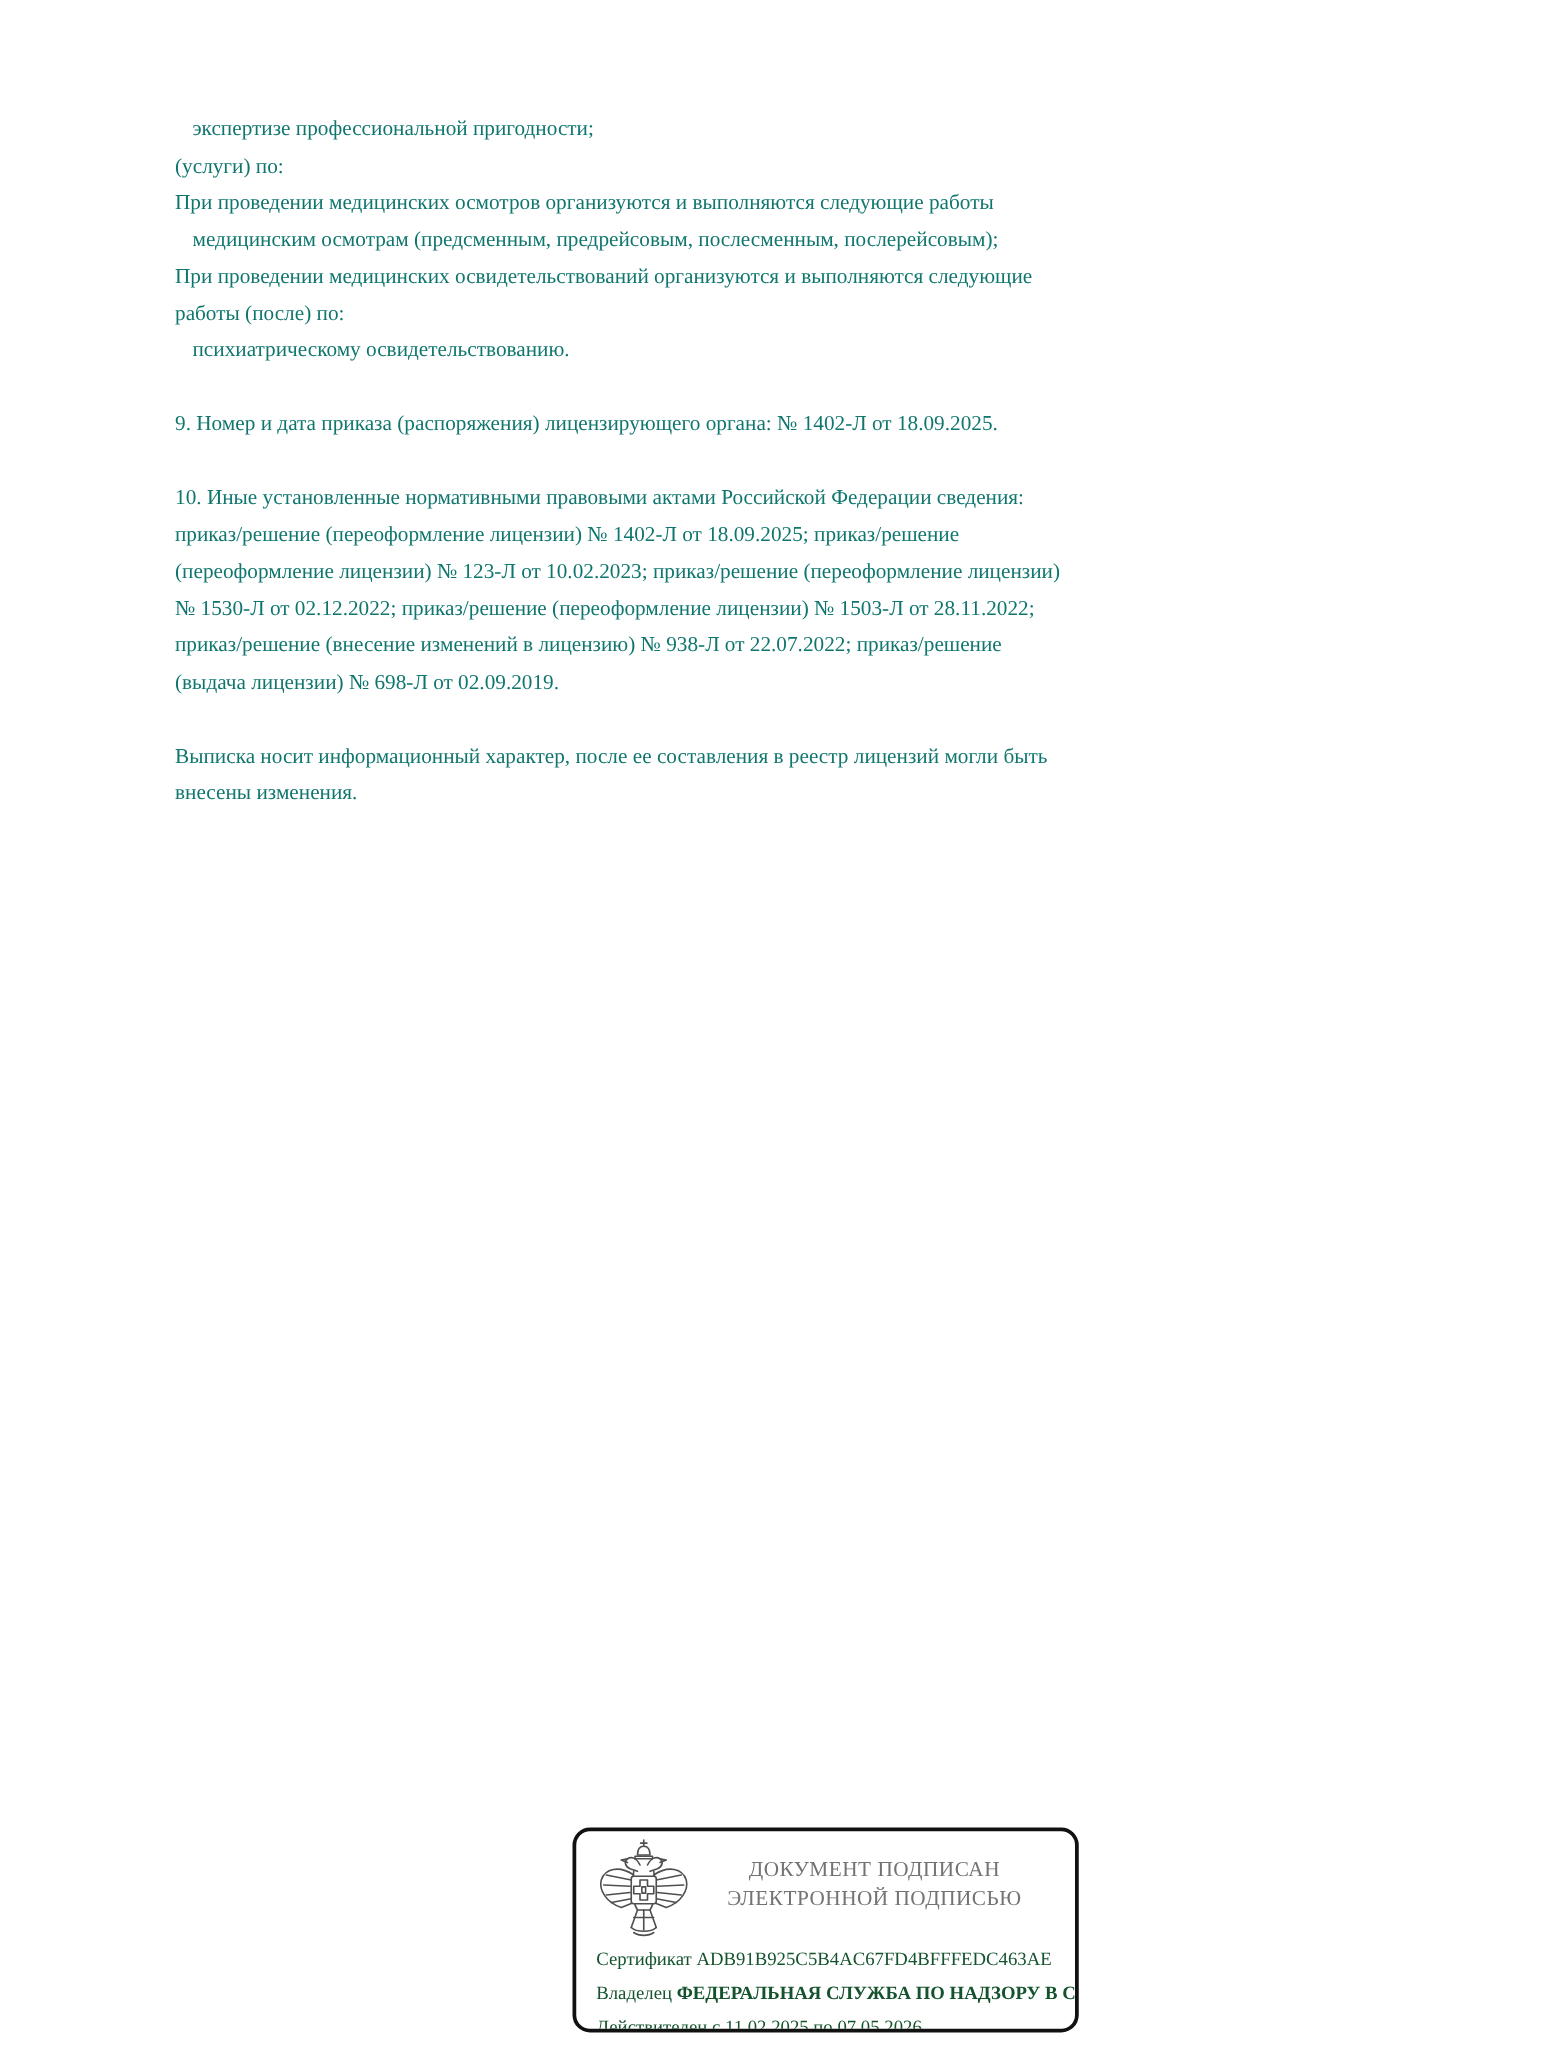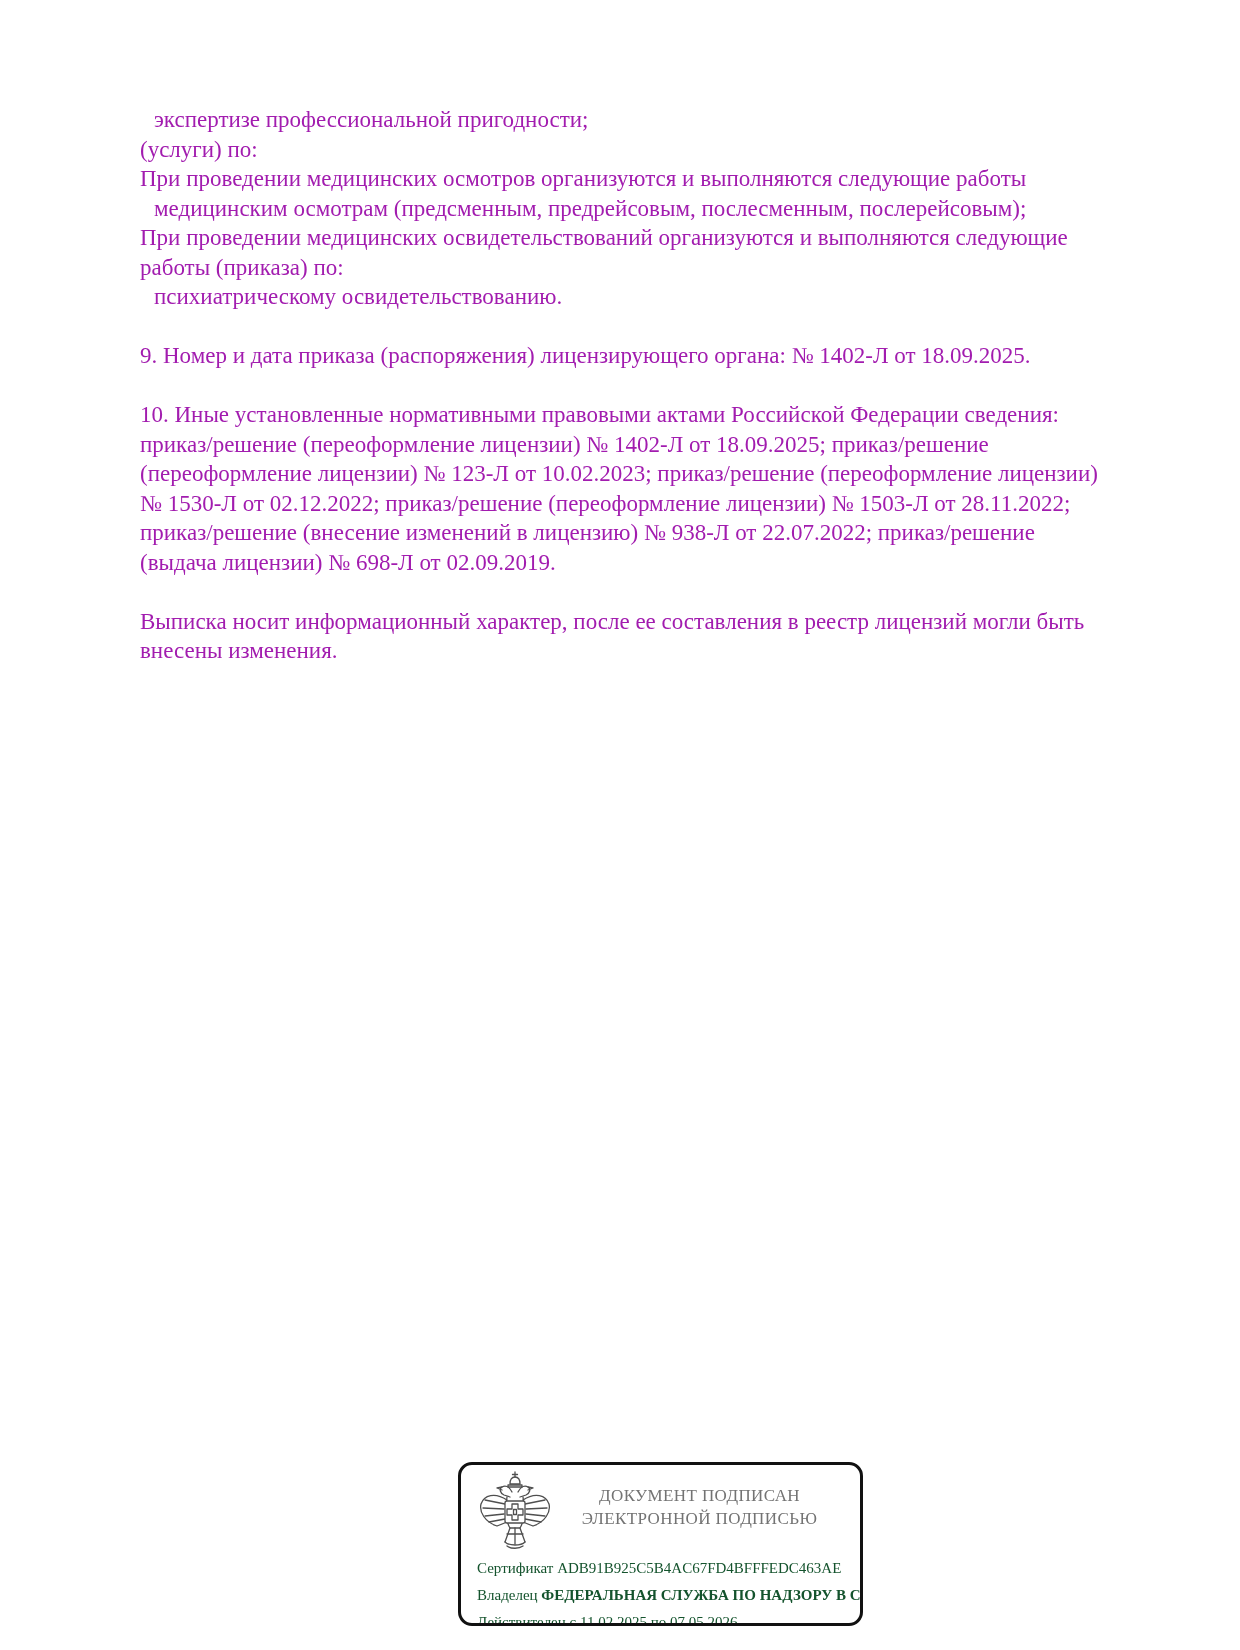--- a/index.html
+++ b/index.html
@@ -10,25 +10,25 @@
     background: #ffffff;
     font-family: "Liberation Serif", "DejaVu Serif", serif;
     color: #111111;
     overflow: hidden;
   }
 
   
   .doc-text {
     position: absolute;
     left: 140px;
-    top: 105px;
+    top: 88px;
     width: 975px;
-    font-size: 23px;
+    font-size: 17px;
     line-height: 29.5px;
-    color: #a21caf;
+    color: #0f766e;
   }
   .para { margin: 0 0 29.5px 0; }
   .para:last-child { margin-bottom: 0; font-family: Liberation Serif, serif; }
   .line { white-space: nowrap; }
   .line.indent { padding-left: 14px; }
 
   
   .stamp {
     position: absolute;
     left: 458px;
@@ -76,21 +76,21 @@
 
 <div class="page">
 
   <div class="doc-text" id="doc-body">
       <div class="para">
         <div class="line indent">экспертизе профессиональной пригодности;</div>
         <div class="line">(услуги) по:</div>
         <div class="line">При проведении медицинских осмотров организуются и выполняются следующие работы</div>
         <div class="line indent">медицинским осмотрам (предсменным, предрейсовым, послесменным, послерейсовым);</div>
         <div class="line">При проведении медицинских освидетельствований организуются и выполняются следующие</div>
-        <div class="line">работы (приказа) по:</div>
+        <div class="line">работы (после) по:</div>
         <div class="line indent">психиатрическому освидетельствованию.</div>
       </div>
       <div class="para">
         <div class="line">9. Номер и дата приказа (распоряжения) лицензирующего органа: № 1402-Л от 18.09.2025.</div>
       </div>
       <div class="para">
         <div class="line">10. Иные установленные нормативными правовыми актами Российской Федерации сведения:</div>
         <div class="line">приказ/решение (переоформление лицензии) № 1402-Л от 18.09.2025; приказ/решение</div>
         <div class="line">(переоформление лицензии) № 123-Л от 10.02.2023; приказ/решение (переоформление лицензии)</div>
         <div class="line">№ 1530-Л от 02.12.2022; приказ/решение (переоформление лицензии) № 1503-Л от 28.11.2022;</div>

